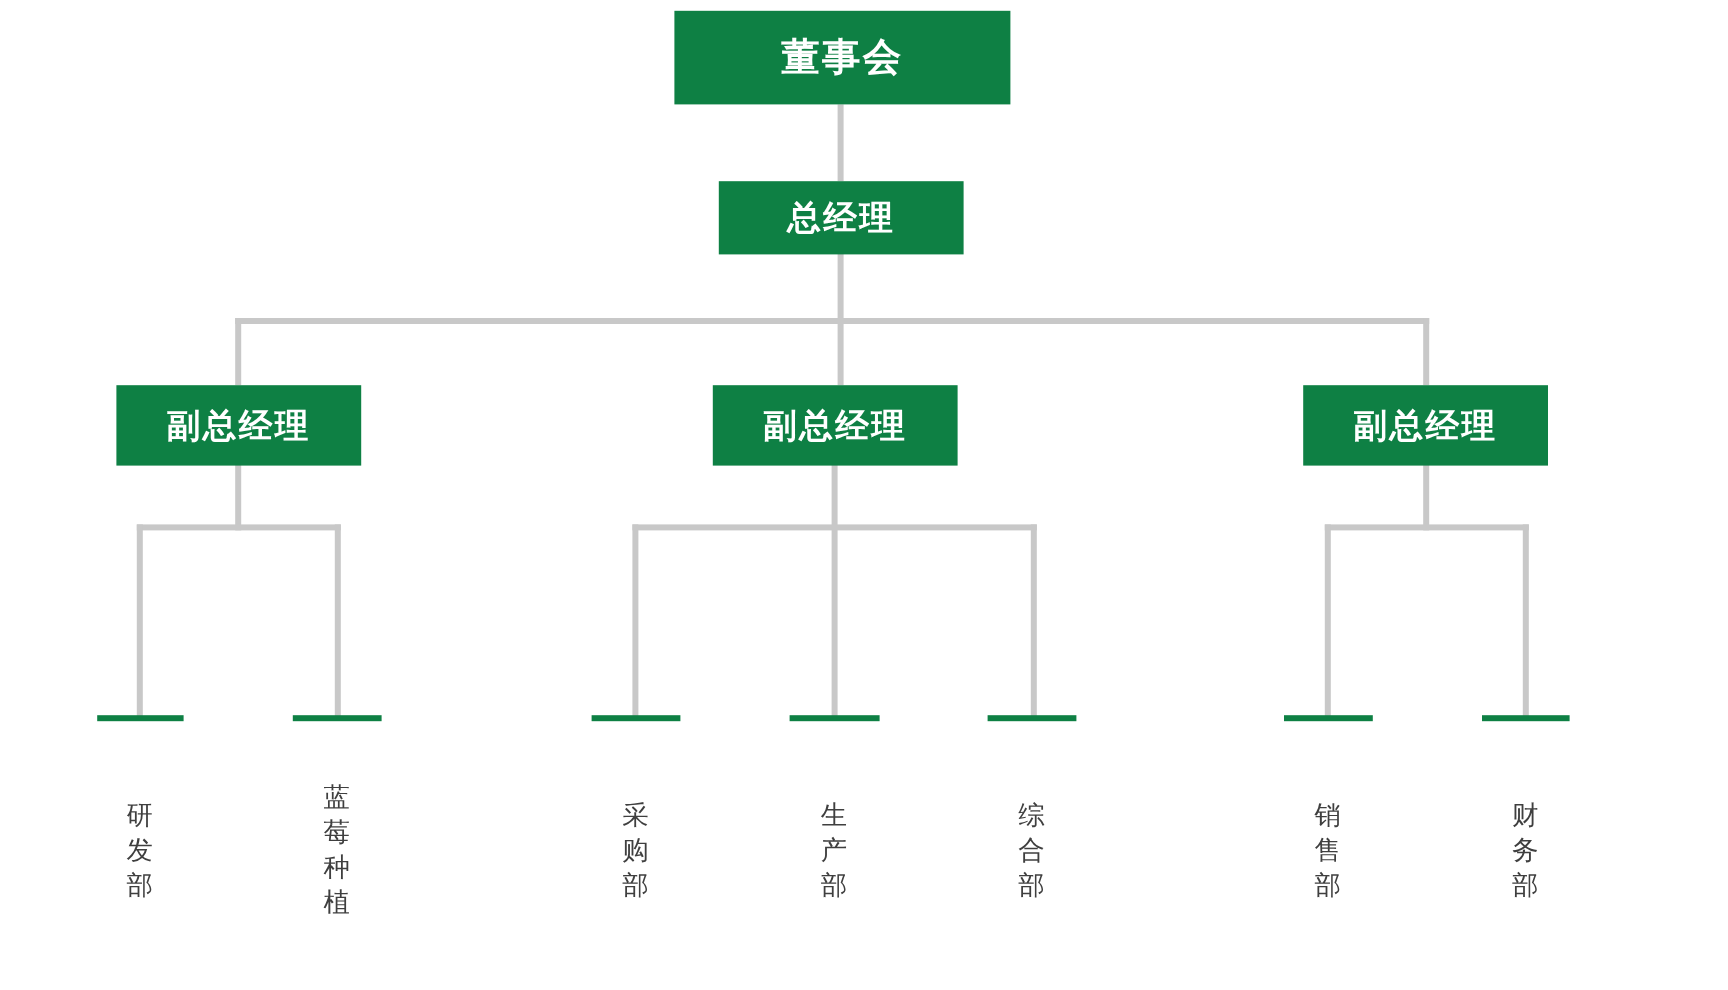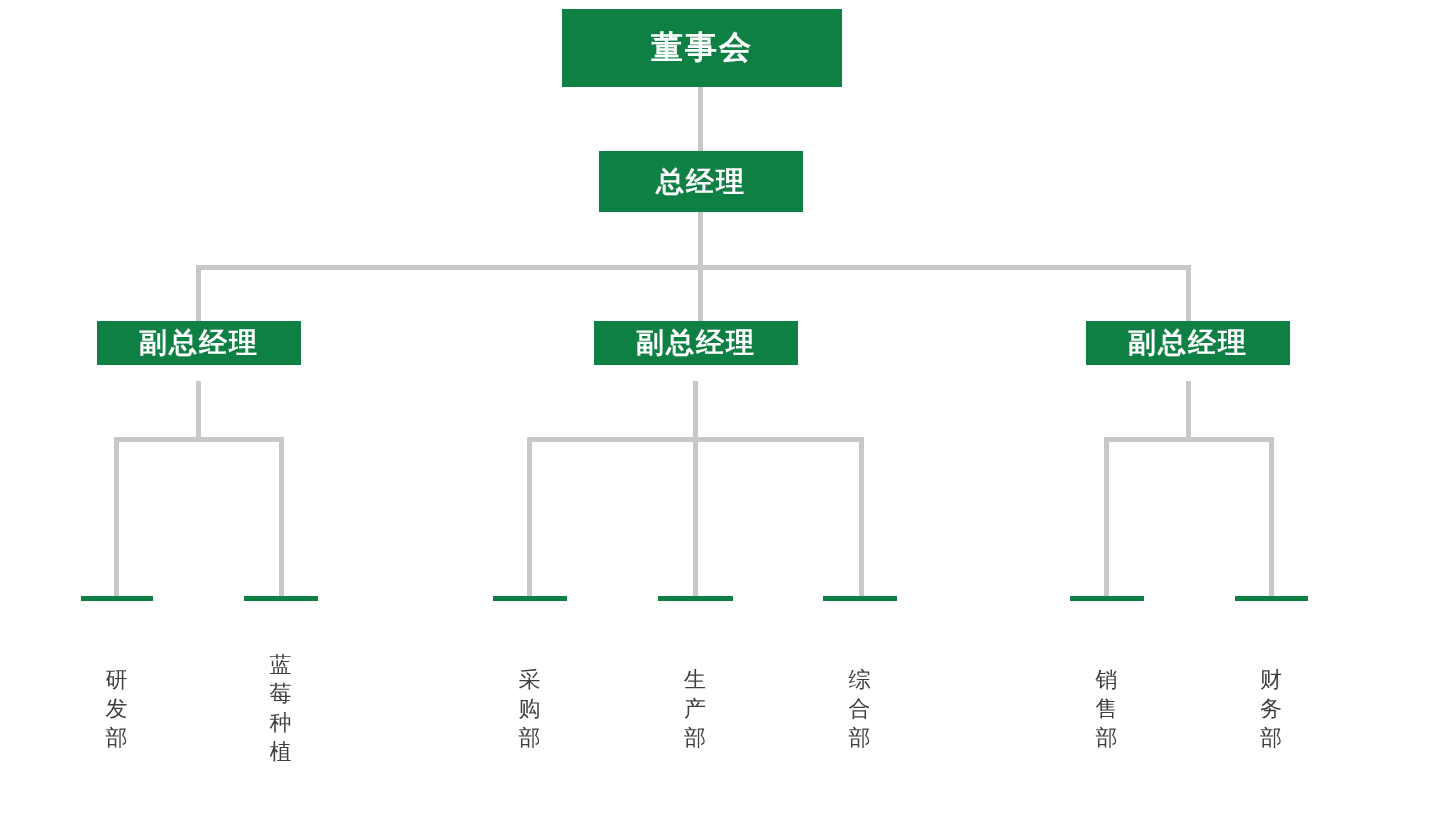--- a/index.html
+++ b/index.html
@@ -23,21 +23,21 @@
     background: var(--green, #0e8044);
     color: var(--node-text, #ffffff);
     font-weight: bold;
     display: flex;
     align-items: center;
     justify-content: center;
     letter-spacing: 2px;
   }
   .node.root  { left: 562px; top: 9px;   width: 280px; height: 78px; font-size: 32px; }
   .node.gm    { left: 599px; top: 151px; width: 204px; height: 61px; font-size: 28px; }
-  .node.vp    { top: 321px; width: 204px; height: 44px; font-size: 28px; }
+  .node.vp    { top: 321px; width: 204px; height: 67px; font-size: 28px; }
   .leaf-bar {
     position: absolute;
     top: 596px;
     height: 5px;
     background: var(--green, #0e8044);
   }
   .leaf-label {
     position: absolute;
     top: 638px;
     height: 140px;

